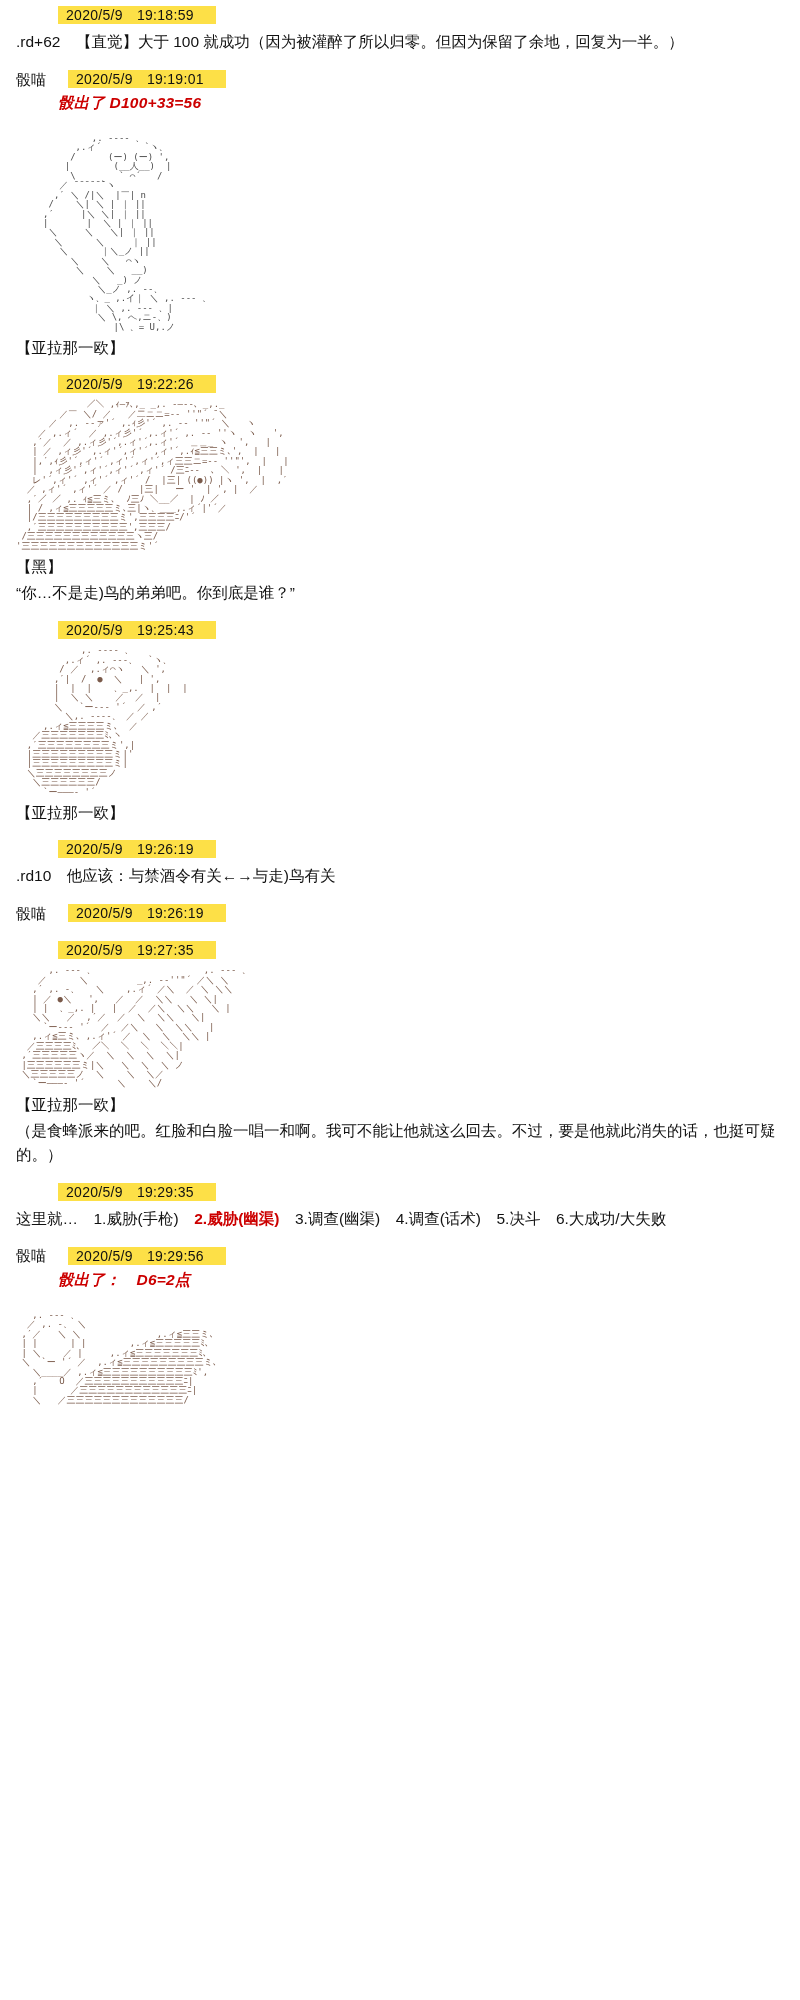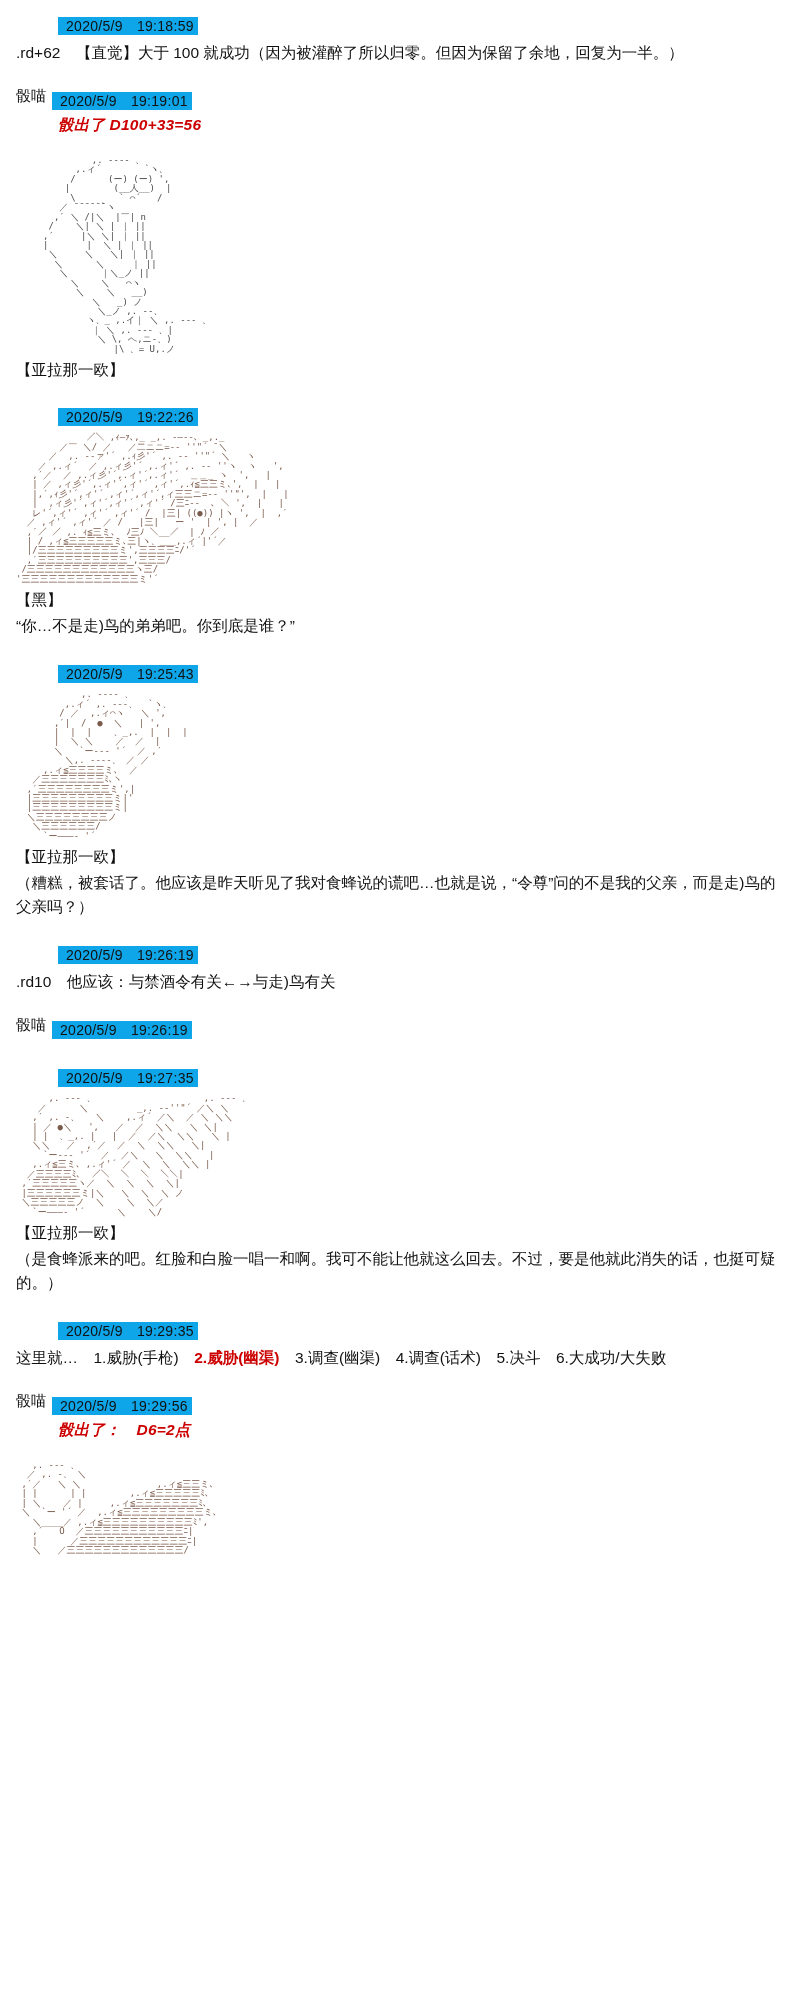--- a/index.html
+++ b/index.html
@@ -18,41 +18,41 @@
     width: 800px;
     position: relative;
     padding-top: 6px;
     box-sizing: border-box;
   }
   .post {
     padding: 0 16px 0 16px;
   }
   .meta {
     display: inline-block;
-    background: #0ea5e9;
-    padding: 2px 4px 2px 8px;
+    background: #fde047;
+    padding: 2px 22px 2px 8px;
     font-size: 14px;
     color: #111;
     letter-spacing: 0.3px;
     font-family: "Liberation Sans", sans-serif;
     white-space: nowrap;
-    margin-top: 11px;
   }
   .meta .date {
     margin-right: 14px;
   }
   .meta-row {
     margin: 0 0 3px 0;
     line-height: 1;
   }
   .meta-row.indent {
     padding-left: 42px;
   }
   .meta-row.named {
     padding-left: 0px;
+    gap: 16px;
   }
   .meta-outer {
     display: flex;
     align-items: center;
   }
   .poster-name {
     font-size: 15px;
     color: #111;
     margin-right: 6px;
     white-space: nowrap;
@@ -189,21 +189,20 @@
          ＼,. -‐‐-、 ／ ／
      ,.ィ≦三三三三ミ､  ／
    ／三三三三三三三ﾐ､ヽ
   ,′三三三三三三三三ミ',|
   |三三三三三三三三三ミ|'
   |三三三三三三三三三ミ|
   ＼三三三三三三三三ノ
    ＼三三三三三三/
      `ー―――‐ '´</div>
     <div class="speaker">【亚拉那一欧】</div>
-    <div class="body">（糟糕，被套话了。他应该是昨天听见了我对食蜂说的谎吧…也就是说，“令尊”问的不是我的父亲，而是走)鸟的父亲吗？）</div>
   </div>
 
   <div class="spacer-md"></div>
 
   <div class="post">
     <div class="meta-row indent">
       <span class="meta"><span class="date">2020/5/9</span><span class="time">19:26:19</span></span>
     </div>
     <div class="body">.rd10　他应该：与禁酒令有关←→与走)鸟有关</div>
   </div>

